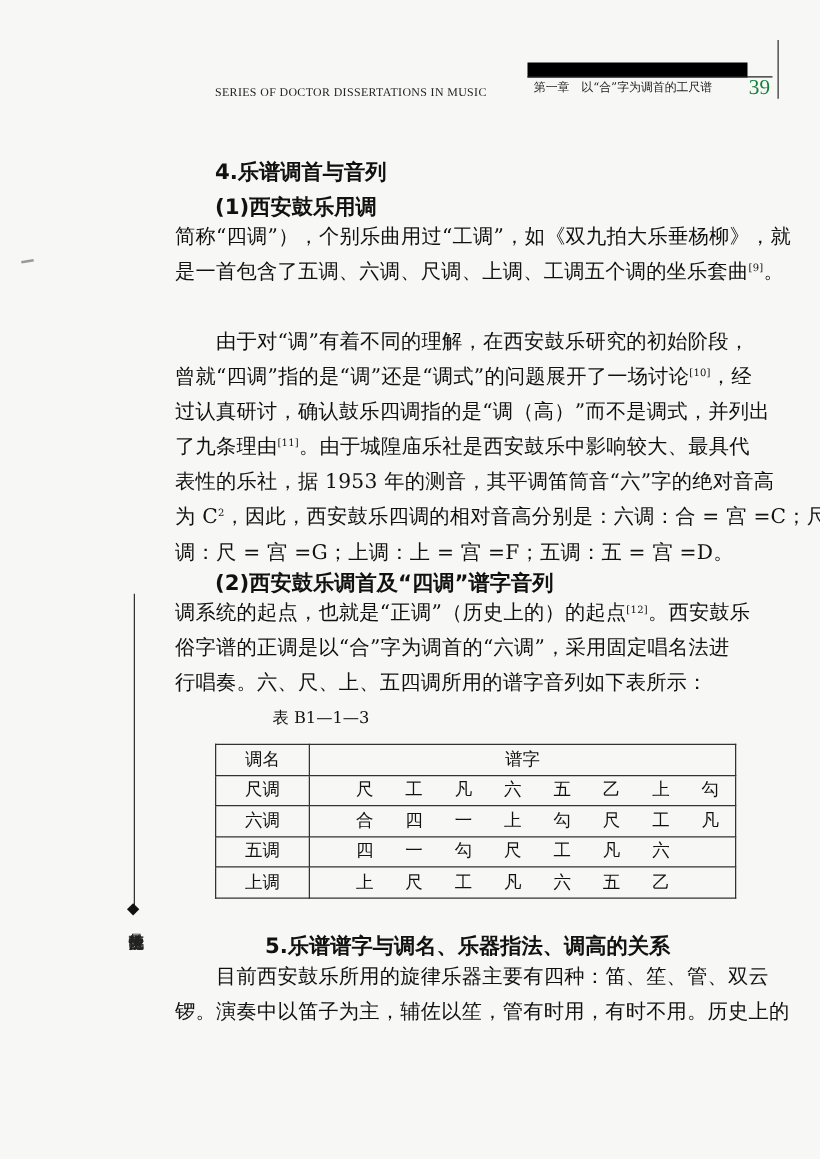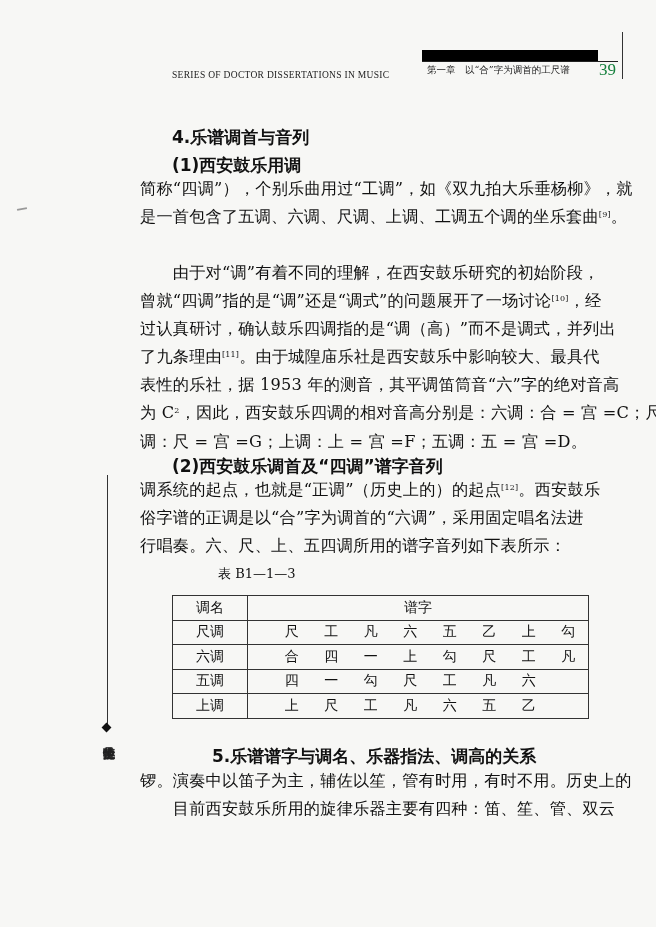--- a/index.html
+++ b/index.html
@@ -150,20 +150,20 @@
             <span>五</span>
             <span>乙</span>
     </div>
         </td>
   </tr>
 </tbody>
   </table>
 
 <div class="abs h-bold" style="left:172px; top:745px;margin-left:40px;">5.乐谱谱字与调名、乐器指法、调高的关系</div>
 <div class="abs para" style="left:140px; top:767px;">
+  <span class="line">　　目前西安鼓乐所用的旋律乐器主要有四种：笛、笙、管、双云</span>
   <span class="line">锣。演奏中以笛子为主，辅佐以笙，管有时用，有时不用。历史上的</span>
-  <span class="line">　　目前西安鼓乐所用的旋律乐器主要有四种：笛、笙、管、双云</span>
 </div>
 
 <div class="abs watermark">
   <span>歌谱简谱网</span>
   <span class="url">jianpu.cn</span>
 </div>
 
 </body></html>

